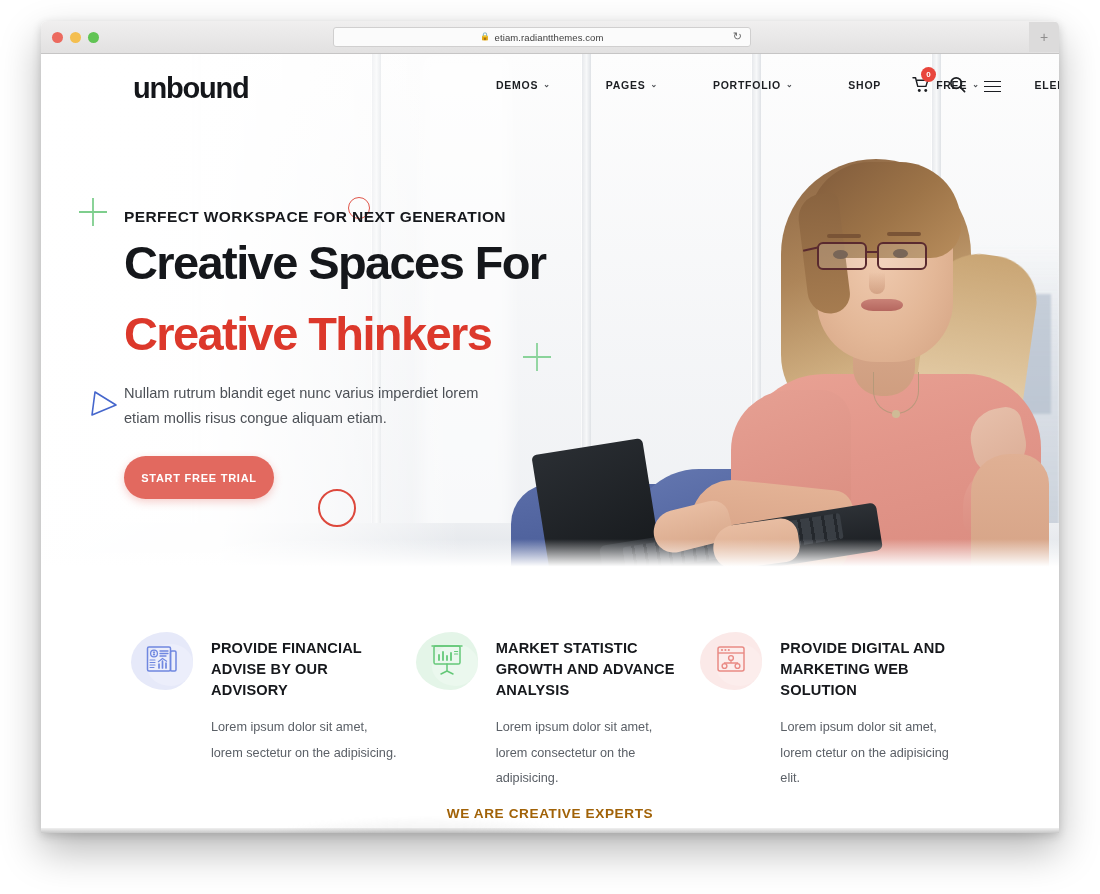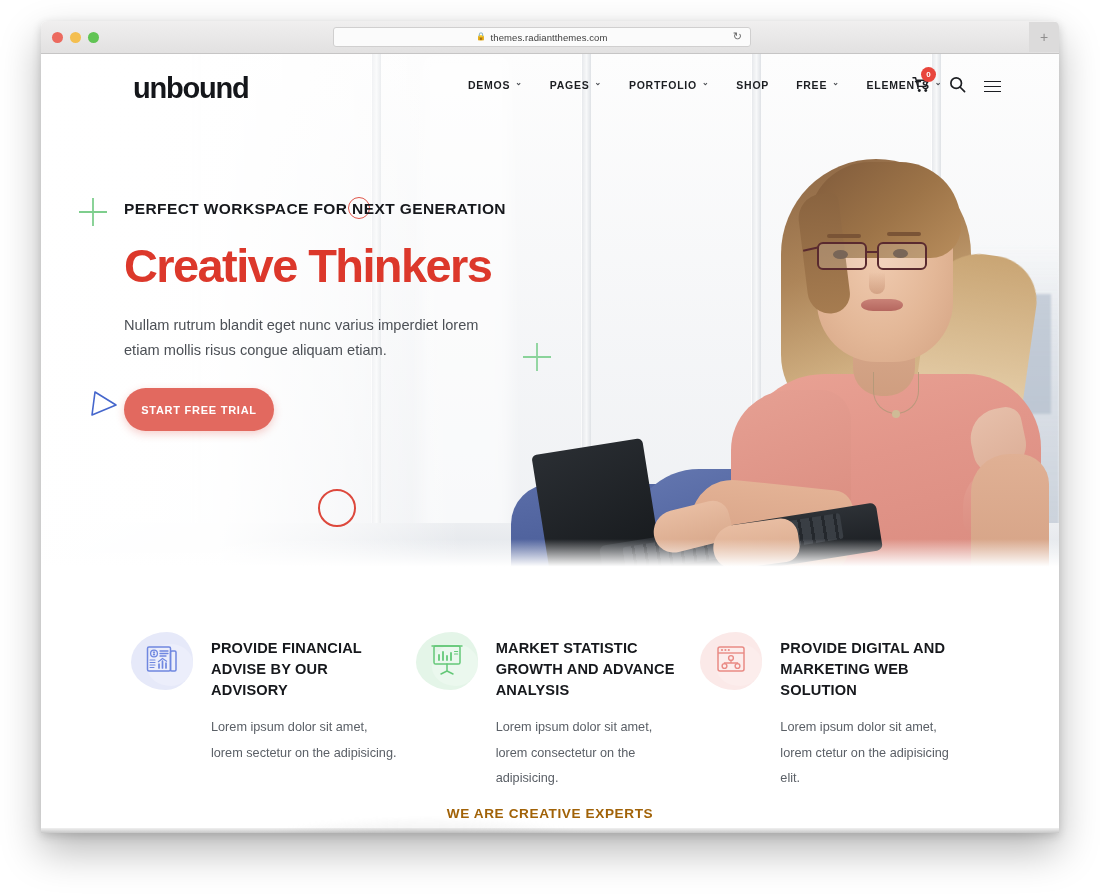--- a/index.html
+++ b/index.html
@@ -274,45 +274,46 @@
   #logo {
     position: absolute; left: 83px; top: 18px;
     font-size: 29px; font-weight: 800; color: #14161a;
     letter-spacing: -1.2px;
   }
   #main-nav {
     position: absolute; left: 418px; top: 25px;
     display: flex; align-items: center; gap: 27px;
   }
   .nav-item {
-    display: flex; gap: 5px;
+    display: flex; align-items: center; gap: 5px;
     font-size: 10.5px; font-weight: 700; color: #1c1e22;
     letter-spacing: .75px;
     cursor: pointer;
+    margin-left: 28px;
   }
   .caret { font-size: 8px; color: #4a4d52; line-height: 1; }
   #header-actions {
     position: absolute; left: 862px; top: 22px;
     display: flex; align-items: center; gap: 18px;
   }
   .hdr-icon { position: relative; cursor: pointer; color: #1c1e22; }
   #cart-badge {
     position: absolute; left: 9px; top: -9px;
     min-width: 15px; height: 15px; padding: 0 3px;
     background: #e8453c; color: #fff;
     border-radius: 50%;
     font-size: 8px; font-weight: 700;
     display: flex; align-items: center; justify-content: center;
   }
   .burger span {
     display: block; width: 17px; height: 1.8px; background: #1c1e22; margin: 3.2px 0;
   }
 
   
-  #hero-copy { position: absolute; left: 83px; top: 146px; z-index: 30; width: 430px; }
+  #hero-copy { position: absolute; left: 83px; top: 154px; z-index: 30; width: 430px; }
   #hero-eyebrow {
     font-size: 15.5px; font-weight: 600; color: #16181c;
     letter-spacing: .4px; margin-bottom: 13px;
   }
   .hero-title {
     font-size: 47px; font-weight: 800; line-height: 1.0;
     letter-spacing: -1.6px; color: #15171b;
   }
   .hero-title.red { color: #dc382b; margin-top: 24px; }
   #hero-desc {
@@ -404,21 +405,21 @@
   <div id="browser-chrome">
     <div class="traffic-lights">
       <span class="tl tl-red"></span>
       <span class="tl tl-yellow"></span>
       <span class="tl tl-green"></span>
     </div>
 
     <div id="address-bar">
       <span class="url-wrap">
         <span class="lock-glyph">🔒</span>
-        <span>themes.radiantthemes.com</span>
+        <span>etiam.radiantthemes.com</span>
       </span>
       <span id="reload-btn">↻</span>
     </div>
 
     <div id="new-tab-btn">
       <span>+</span>
     </div>
   </div>
 
   <div id="page">
@@ -555,20 +556,21 @@
     <div class="deco" id="deco-circle-red-sm"></div>
     <div class="deco" id="deco-circle-red-lg"></div>
     <div class="deco" id="deco-triangle-blue-1">
       <svg width="32" height="32" viewBox="0 0 32 32">
           <path d="M4 27L28 17 7 4z" fill="none" stroke="#4566cc" stroke-width="1.6" stroke-linejoin="round"></path>
         </svg>
     </div>
 
     <div id="hero-copy">
       <div id="hero-eyebrow">PERFECT WORKSPACE FOR NEXT GENERATION</div>
+      <h1 class="hero-title">Creative Spaces For</h1>
       <h1 class="hero-title red">Creative Thinkers</h1>
       <p id="hero-desc">Nullam rutrum blandit eget nunc varius imperdiet lorem etiam mollis risus congue aliquam etiam.</p>
       <button id="cta-button">START FREE TRIAL</button>
     </div>
 
     <section id="features">
 
       <div class="feature-card">
         <div class="feature-top">
           <div class="feature-icon-wrap">

